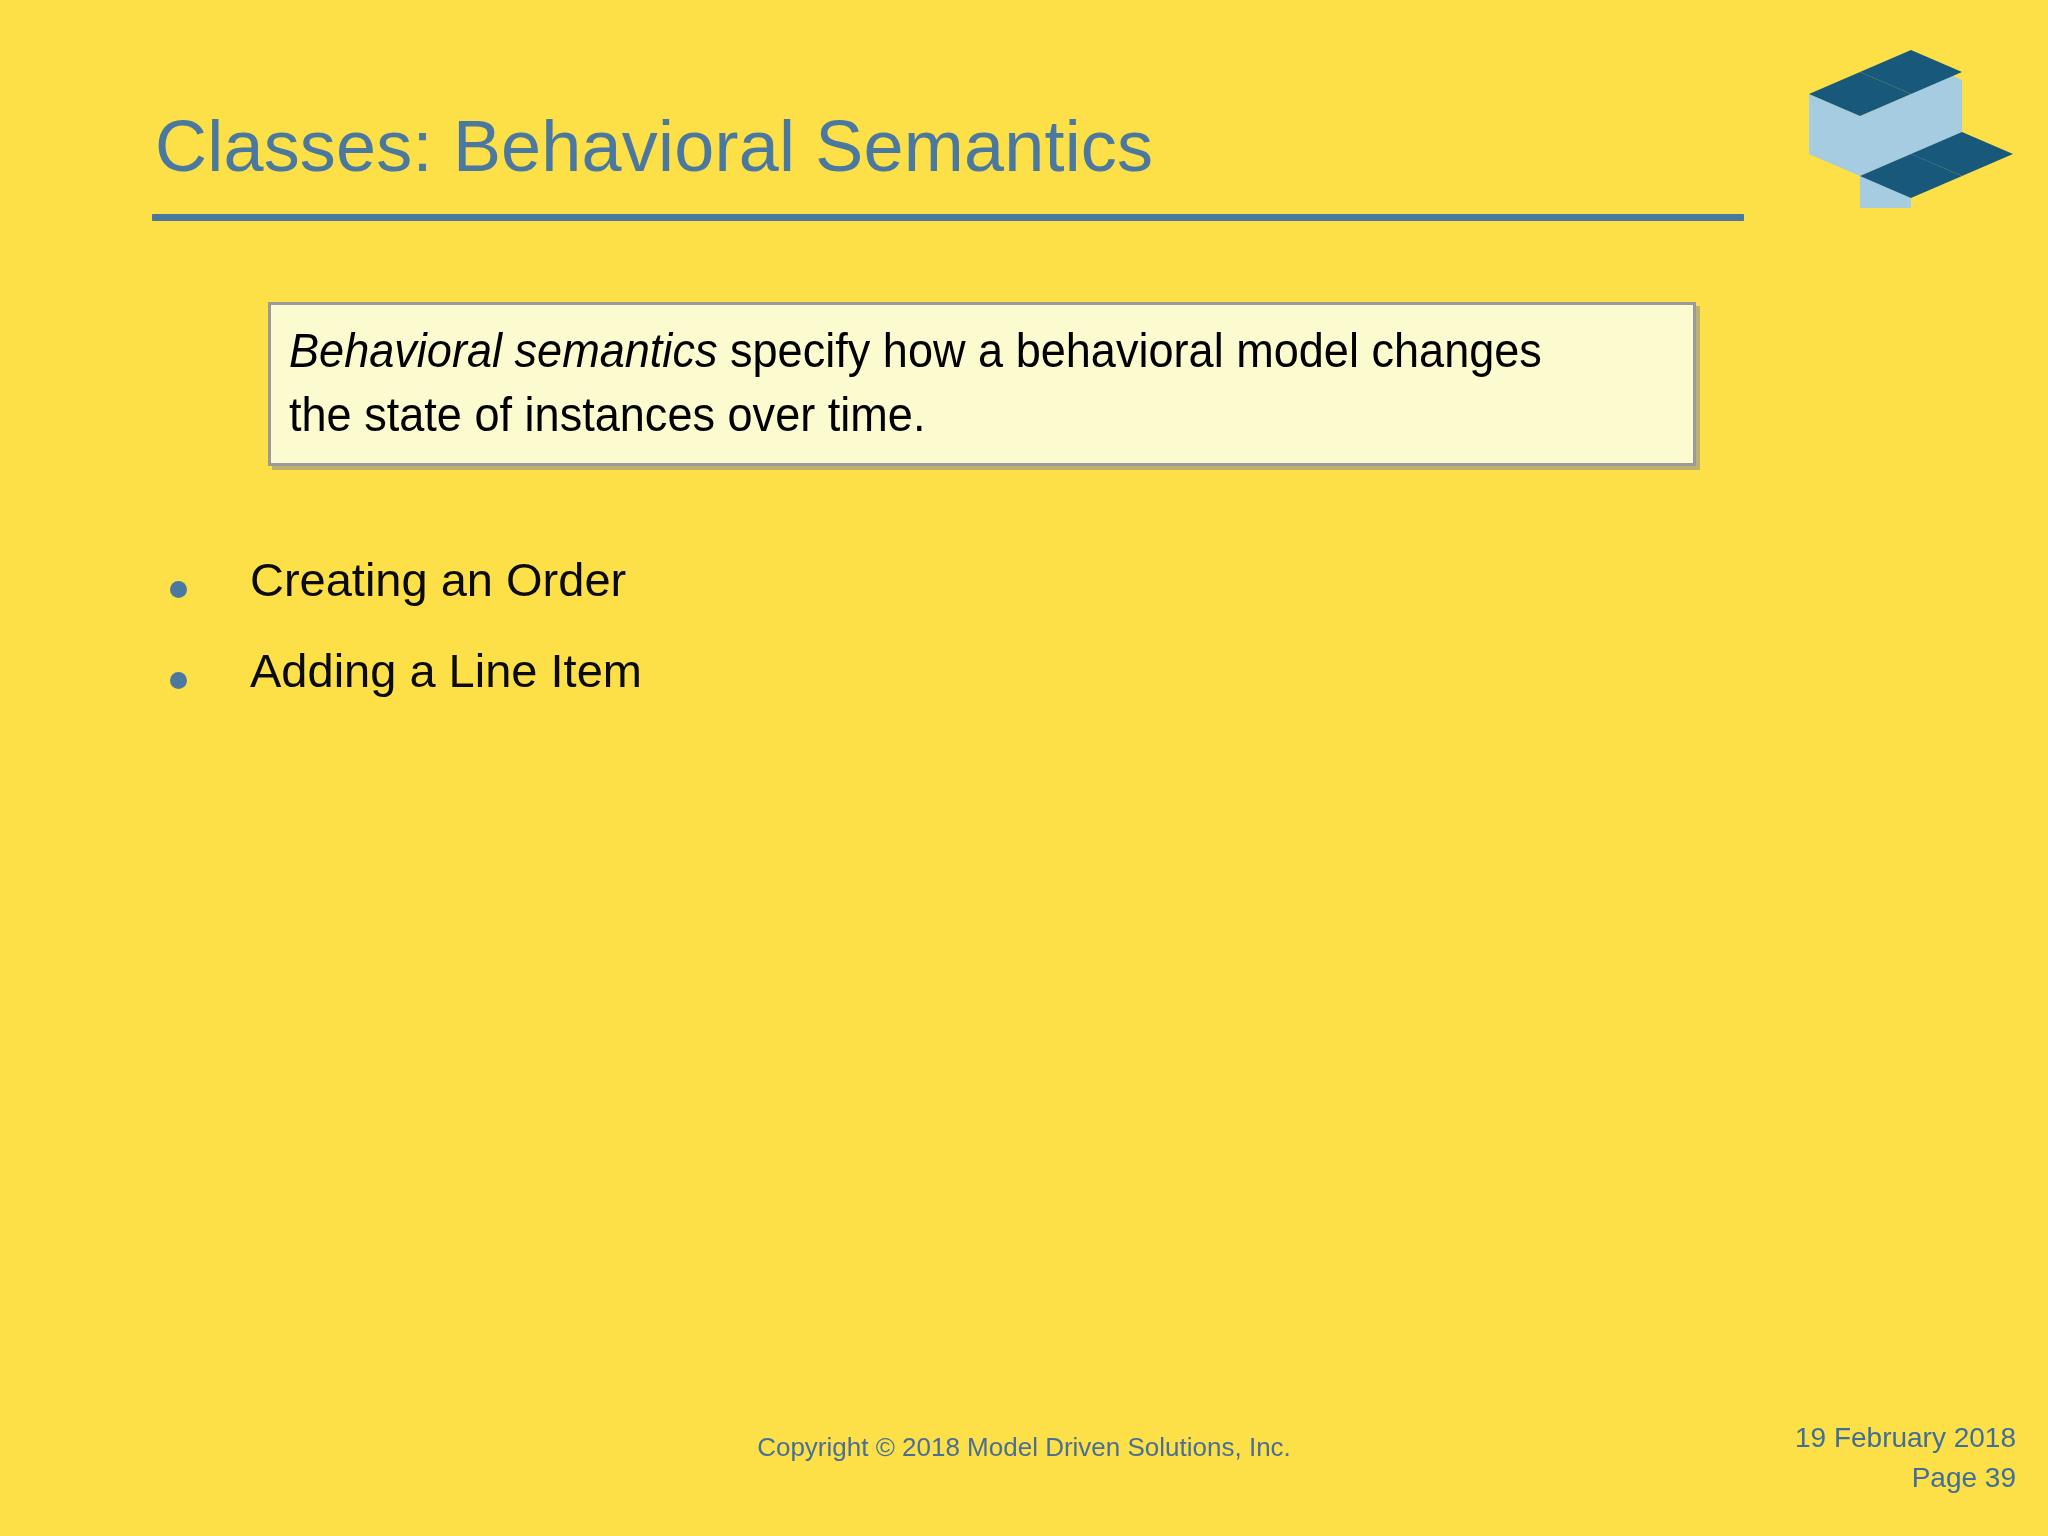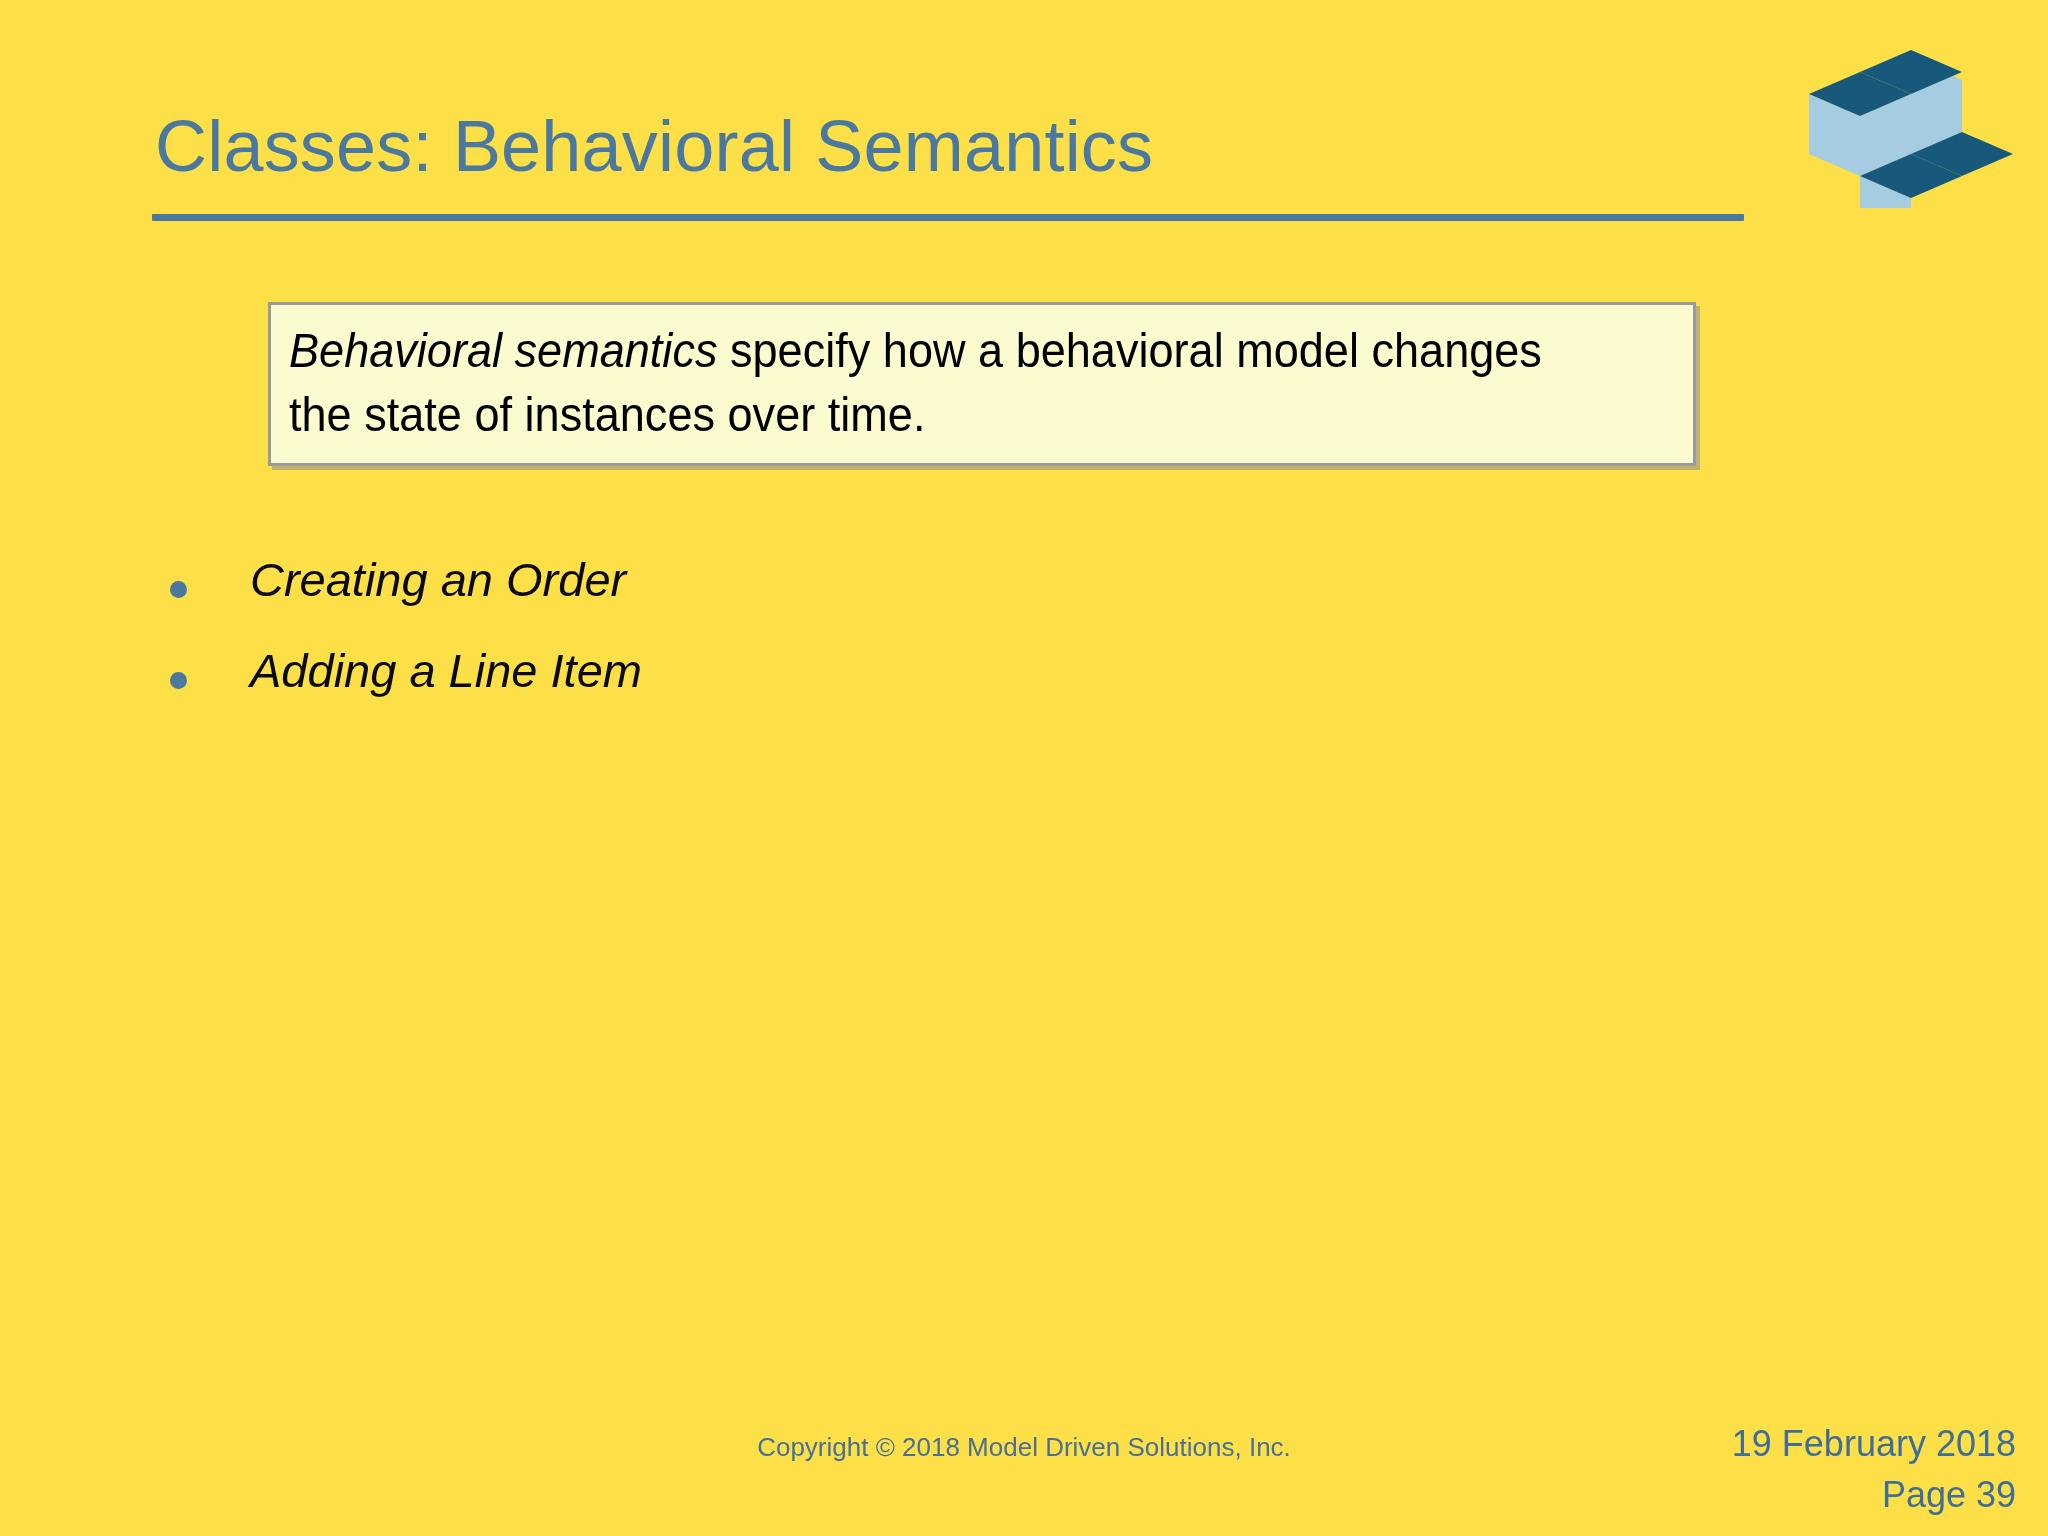--- a/index.html
+++ b/index.html
@@ -102,40 +102,39 @@
     background: #4a789f;
   }
   .bullet-label {
     position: absolute;
     left: 80px;
     top: 0px;
     font-size: 47px;
     line-height: 1.0;
     color: #0a0a0a;
     white-space: nowrap;
-    font-style: italic;
   }
 
   
   #footer-copyright {
     position: absolute;
     left: 0px;
     top: 1432px;
     width: 2048px;
     text-align: center;
     font-size: 26px;
     color: #4a6f96;
   }
 
   #footer-meta {
     position: absolute;
     right: 32px;
     top: 1418px;
     text-align: right;
-    font-size: 36px;
+    font-size: 28px;
     line-height: 1.42;
     color: #3f6e99;
   }
   #footer-meta div { display: block; }
 </style>
 </head>
 <body>
 
 <div id="slide">
 

